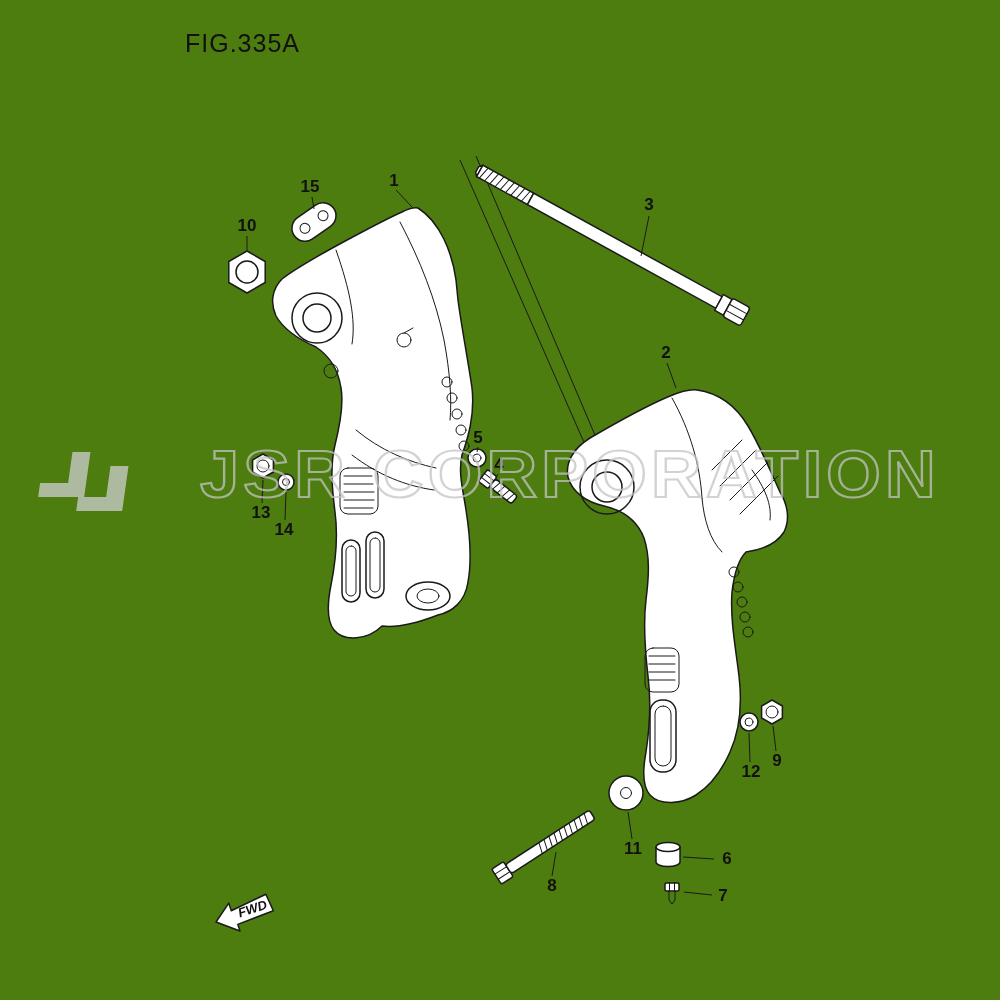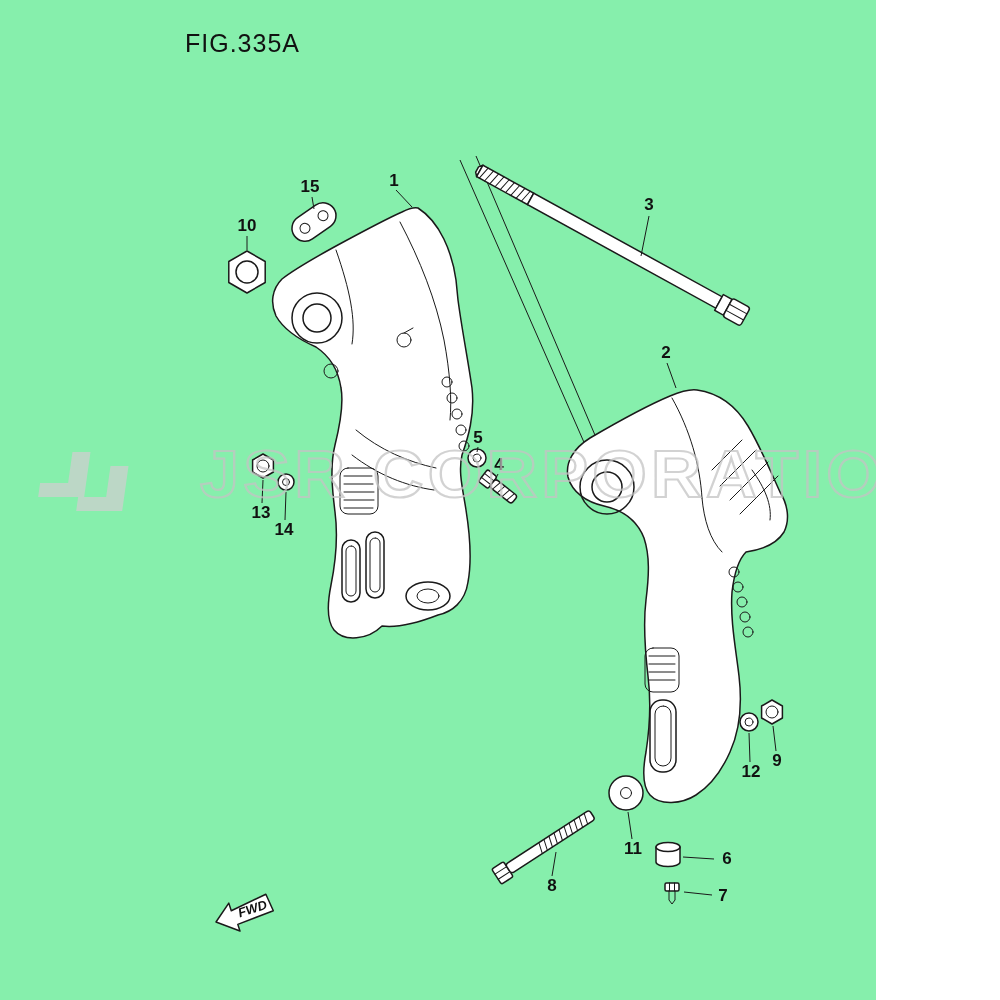--- a/index.html
+++ b/index.html
@@ -1,17 +1,17 @@
 <!DOCTYPE html>
 <html><head>
 <meta charset="utf-8">
 <style>
   html,body{margin:0;padding:0;background:#fff;}
   .page{
-    position:relative;width:876px;height:1000px;background:#86efac;
+    position:relative;width:1000px;height:1000px;background:#4d7c0f;
     font-family:"Liberation Sans",sans-serif;overflow:hidden;
   }
   svg{position:absolute;left:0;top:0;}
   .title{font-size:25px;fill:#111;letter-spacing:1px;font-family:"Liberation Sans",sans-serif;}
   .plabel{font-size:17px;font-weight:bold;fill:#111;text-anchor:middle;font-family:"Liberation Sans",sans-serif;}
   .ln{fill:none;stroke:#1a1a1a;stroke-width:1.5;stroke-linejoin:round;stroke-linecap:round;}
   .lnw{fill:#ffffff;stroke:#1a1a1a;stroke-width:1.5;stroke-linejoin:round;stroke-linecap:round;}
   .thin{fill:none;stroke:#1a1a1a;stroke-width:1;stroke-linecap:round;}
   .leader{stroke:#1a1a1a;stroke-width:1;}
   .wmtext{font-size:66px;font-weight:bold;fill:none;stroke:#c4c4c4;stroke-width:2.2;

